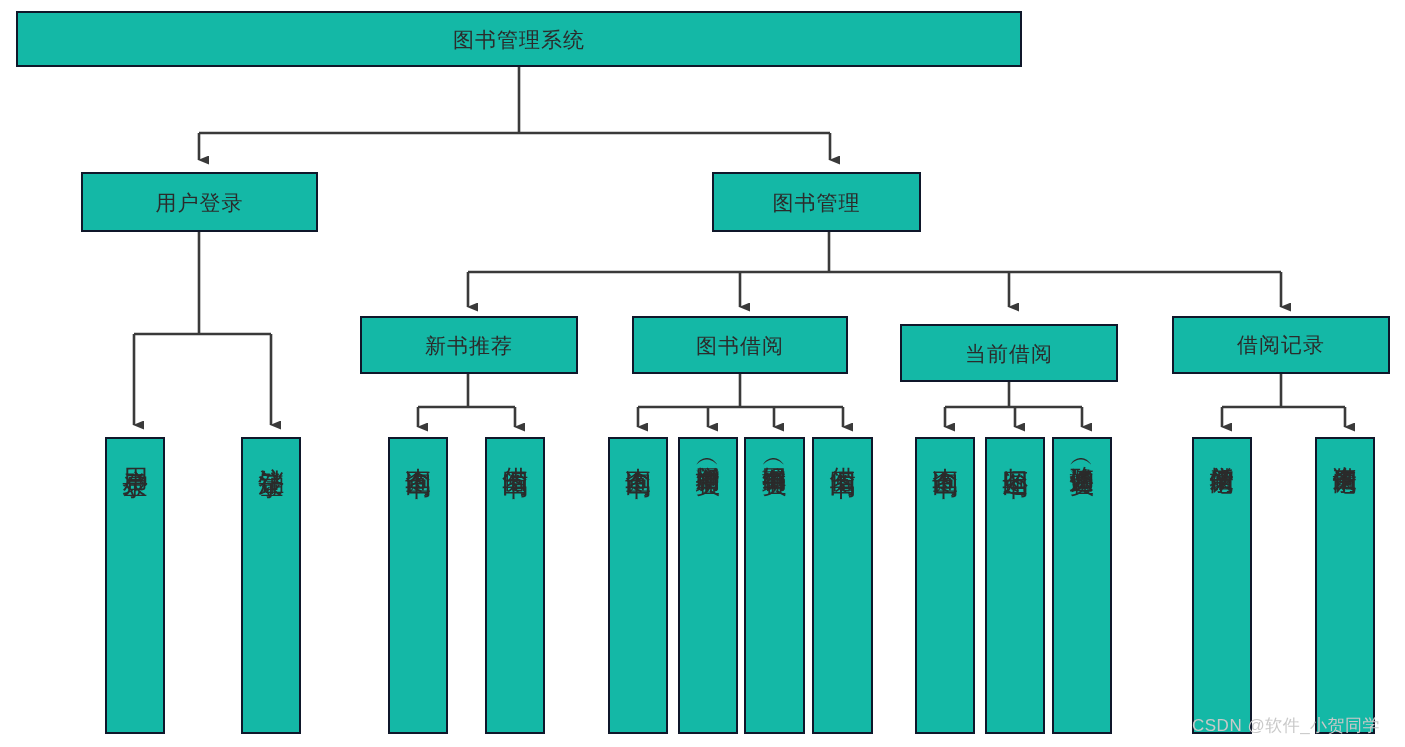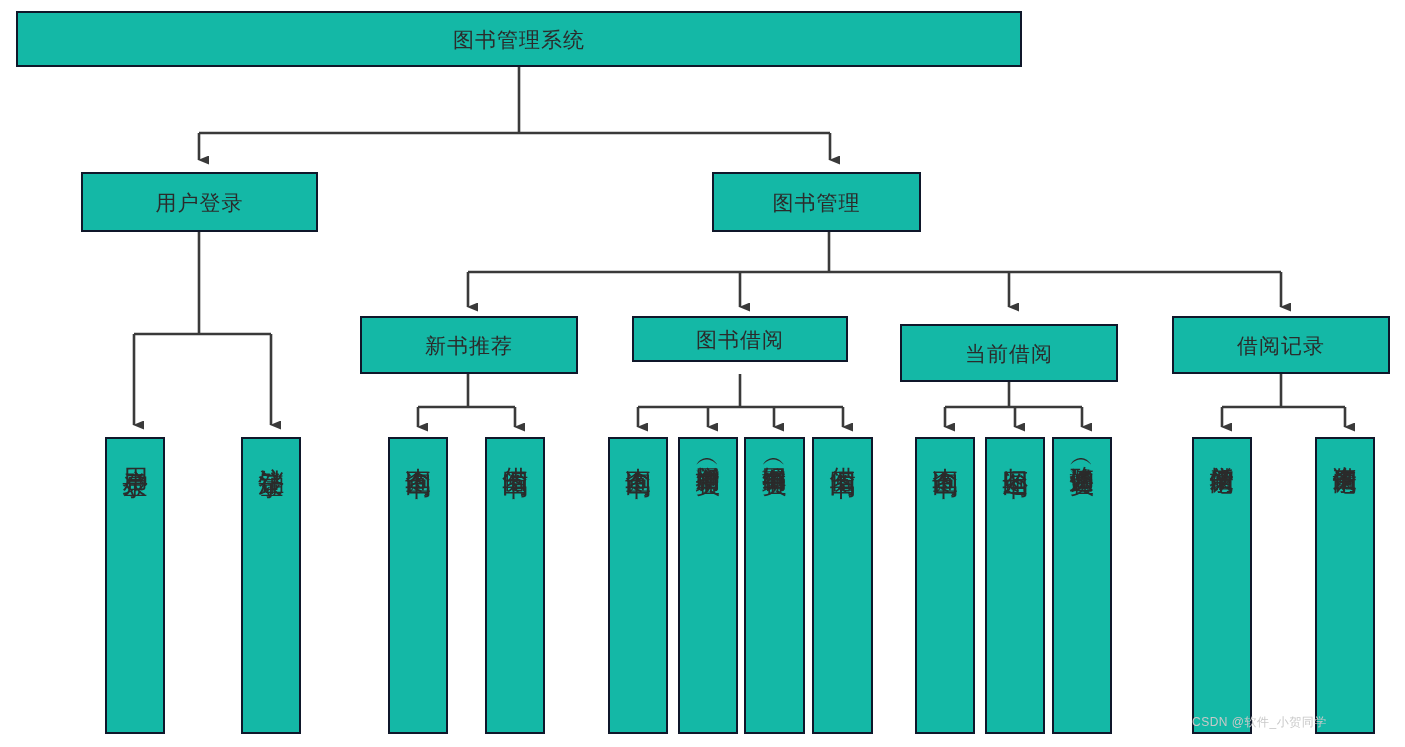--- a/index.html
+++ b/index.html
@@ -58,21 +58,21 @@
     white-space: nowrap;
     text-align: left;
   }
   .node.v.small .lbl {
     font-size: 24px;
     letter-spacing: 1px;
   }
   .watermark {
     position: absolute;
     color: #c9c9c9;
-    font-size: 12px;
+    font-size: 17px;
     white-space: nowrap;
     letter-spacing: 0.5px;
   }
 </style>
 </head>
 <body>
 
 <div id="canvas">
 
   <svg class="connectors" viewBox="0 0 1405 747" xmlns="http://www.w3.org/2000/svg">
@@ -132,27 +132,27 @@
   <div class="node h" style="left:81px; top:172px; width:237px; height:60px;">
     <span class="lbl">用户登录</span>
   </div>
   <div class="node h" style="left:712px; top:172px; width:209px; height:60px;">
     <span class="lbl">图书管理</span>
   </div>
 
   <div class="node h" style="left:360px; top:316px; width:218px; height:58px;">
     <span class="lbl">新书推荐</span>
   </div>
-  <div class="node h" style="left:632px; top:316px; width:216px; height:46px;justify-content:center;">
+  <div class="node h" style="left:632px; top:316px; width:216px; height:58px;justify-content:center;">
     <span class="lbl">图书借阅</span>
   </div>
   <div class="node h" style="left:900px; top:316px; width:218px; height:58px;margin-top:8px;">
     <span class="lbl">当前借阅</span>
   </div>
-  <div class="node h" style="left:1172px; top:316px; width:218px; height:58px;">
+  <div class="node h" style="left:1172px; top:316px; width:218px; height:58px;font-family:Liberation Serif, serif;">
     <span class="lbl">借阅记录</span>
   </div>
 
   <div class="node v" style="left:105px; top:437px; width:60px; height:297px;">
     <span class="lbl">用户登录</span>
   </div>
   <div class="node v" style="left:241px; top:437px; width:60px; height:297px;">
     <span class="lbl">注销登录</span>
   </div>
 

